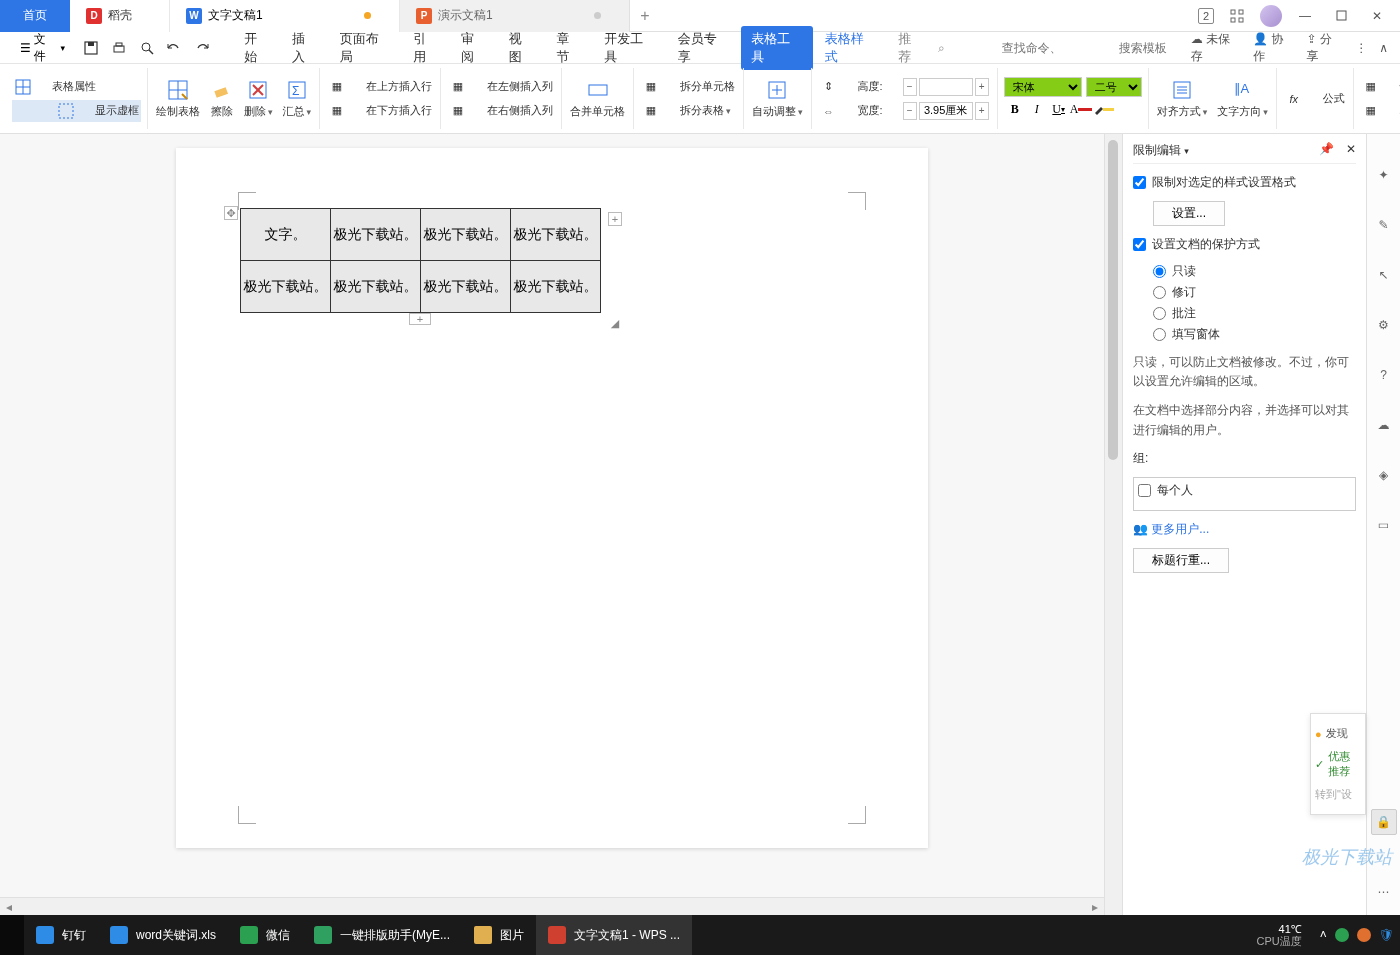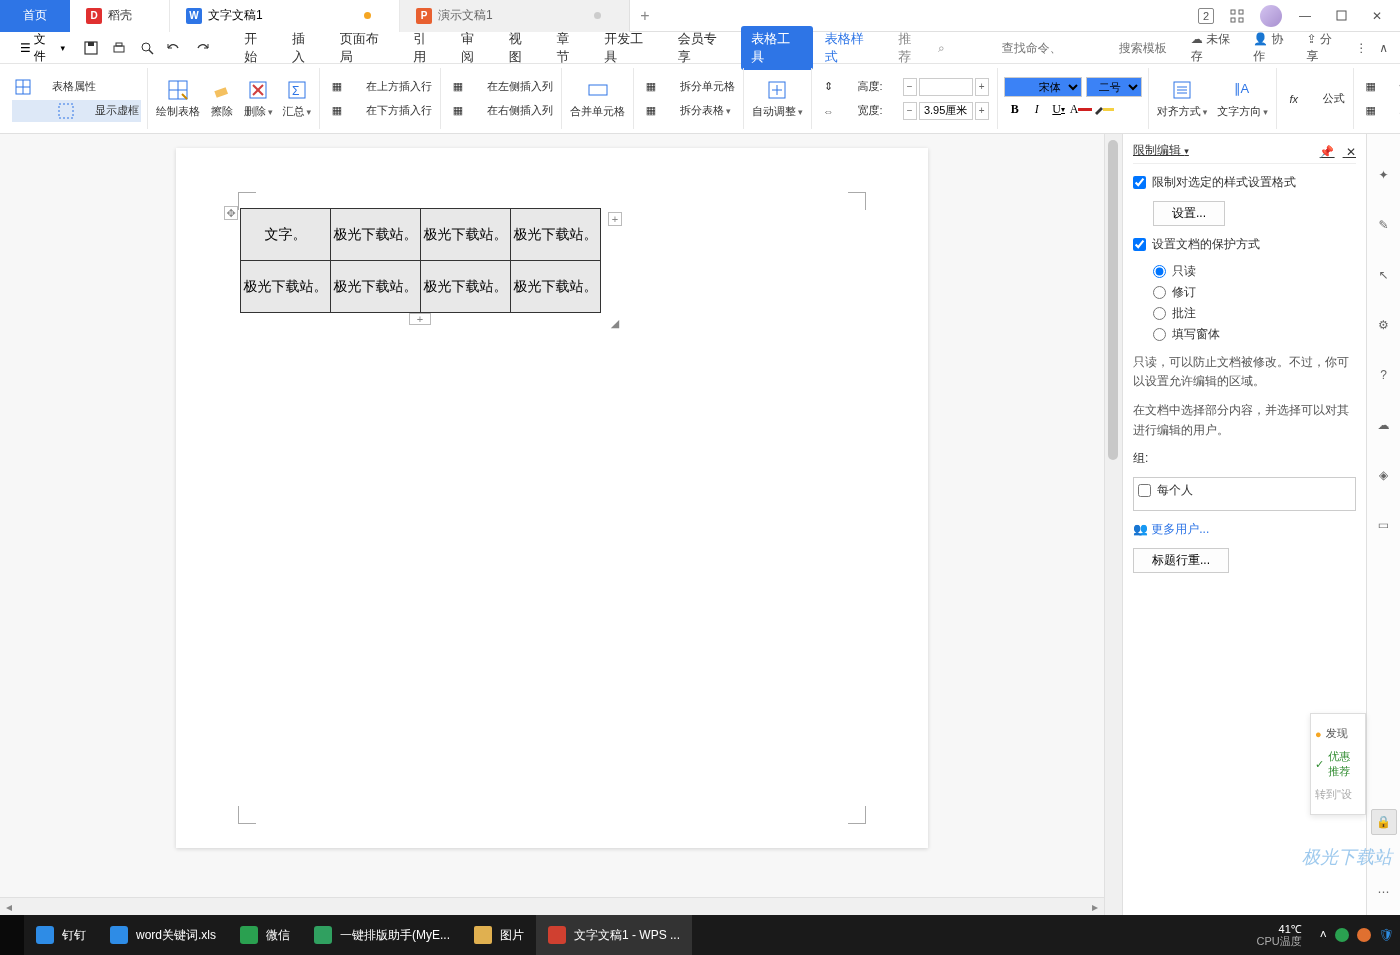--- a/index.html
+++ b/index.html
@@ -36,38 +36,38 @@
 .rgroup { display: flex; flex-direction: column; justify-content: center; padding: 0 6px; border-right: 1px solid #e8e8e8; gap: 2px; }
 .rgroup.row { flex-direction: row; align-items: center; gap: 6px; }
 .rbtn { display: flex; flex-direction: column; align-items: center; gap: 2px; font-size: 11px; color: #333; padding: 2px; }
 .rbtn.h { flex-direction: row; gap: 20px; align-items: center; }
 .rbtn .ric { width: 18px; height: 18px; display:flex; align-items:center; justify-content:center; }
 .rbtn .ric.big { width: 24px; height:24px; }
 .rlabel { font-size: 11px; white-space: nowrap; }
 .spin { display:flex; align-items:center; gap:2px; }
 .spin input { width:54px; height:18px; border:1px solid #ccc; font-size:11px; text-align:center; }
 .spin-btn { width:14px; height:18px; border:1px solid #ccc; display:flex; align-items:center; justify-content:center; font-size:10px; color:#666; }
-select.rsel { height:20px; font-size:11px; border:1px solid #ccc; background:#3b82f6; padding:0 4px;text-align:right; }
+select.rsel { height:20px; font-size:11px; border:1px solid #ccc; background:#84cc16; padding:0 4px; }
 .font-btn { width:22px; height:22px; display:flex; align-items:center; justify-content:center; font-family:serif; }
 
 
 .workspace { display: flex; height: calc(100% - 32px - 32px - 70px - 40px); position: relative; }
 .doc-scroll { flex: 1; background: #f7f7f7; overflow: auto; position: relative; padding: 14px 0 60px 0; }
 .page { width: 752px; min-height: 700px; background: #fff; margin: 0 auto; box-shadow: 0 1px 4px rgba(0,0,0,.15); position: relative; padding-top: 60px; }
 .doc-table { border-collapse: collapse; margin-left: 64px; border-radius: 31px; }
 .doc-table td { border: 1px solid #333; width: 90px; height: 52px; text-align: center; font-size: 14px; background: #e8e8e8; font-family: SimSun, serif; vertical-align: middle; line-height:1.4; }
 .thandle { position:absolute; font-size:11px; color:#888; border:1px solid #bbb; background:#fff; width:14px; height:14px; display:flex; align-items:center; justify-content:center; }
 .add-row { position:absolute; left:50%; transform:translateX(-50%); width:22px; height:12px; border:1px solid #bbb; background:#fff; display:flex; align-items:center; justify-content:center; font-size:11px; color:#888; }
 .corner { position:absolute; width:18px; height:18px; border:1px solid #aaa; }
 .vscroll { width:18px; background:#f0f0f0; border-left:1px solid #e0e0e0; position:relative; }
 .vscroll .thumb { position:absolute; left:3px; width:10px; background:#c8c8c8; border-radius:5px; }
 
 
 .sidepanel { width: 244px; border-left: 1px solid #e0e0e0; background:#fff; padding: 8px 10px; display:flex; flex-direction:column; gap:10px; font-size:12px; color:#333; }
-.sidepanel .hdr { display:flex; align-items:flex-end; justify-content:space-between; border-bottom:1px solid #eee; padding-bottom:4px;text-decoration:underline; }
+.sidepanel .hdr { display:flex; align-items:flex-start; justify-content:space-between; border-bottom:1px solid #eee; padding-bottom:4px; }
 .sidepanel label { display:flex; align-items:center; gap:6px; }
 .sp-btn { border:1px solid #ccc; background:#fdfdfd; padding:3px 18px; font-size:12px; }
 .sp-text { color:#555; line-height:1.6; }
 .sp-list { border:1px solid #ccc; height:34px; padding:4px; }
 
 
 .iconstrip { width: 34px; border-left:1px solid #e0e0e0; background:#fcfcfc; display:flex; flex-direction:column; align-items:center; padding-top:28px; gap:24px; color:#666; }
 .iconstrip .isbtn { width:26px; height:26px; display:flex; align-items:center; justify-content:center; }
 .iconstrip .isbtn.active { background:#e8e8e8; border:1px solid #ccc; border-radius:2px; }
 

